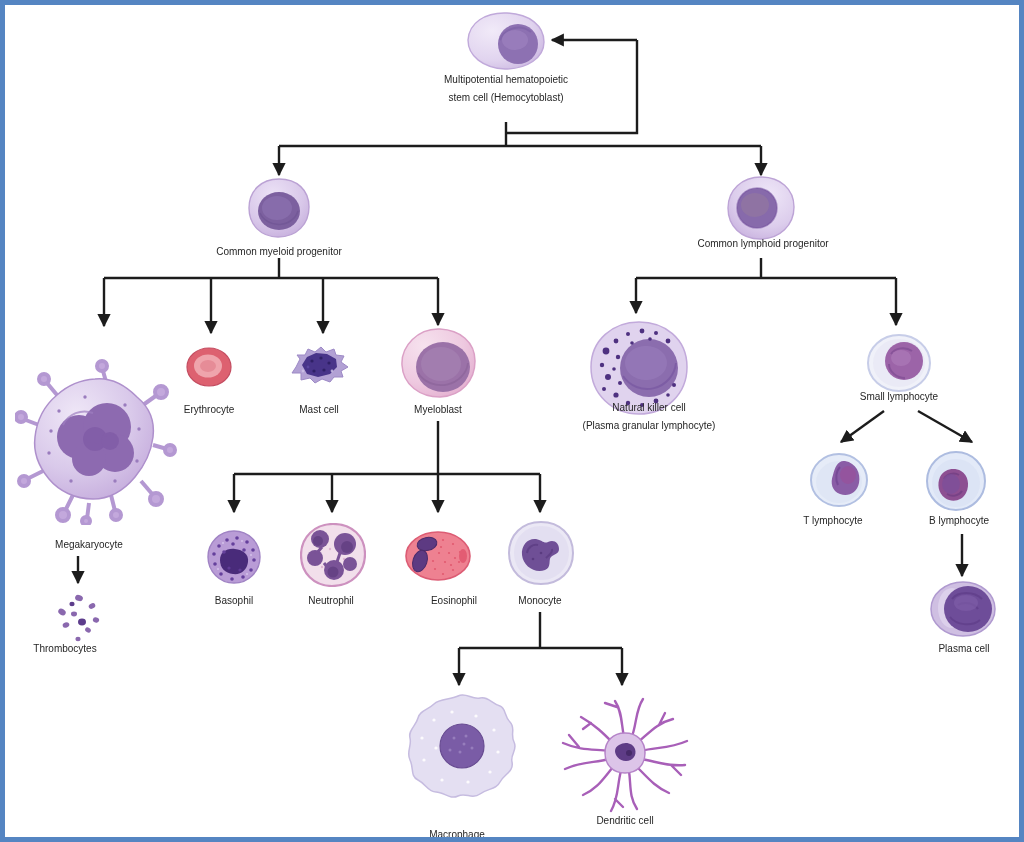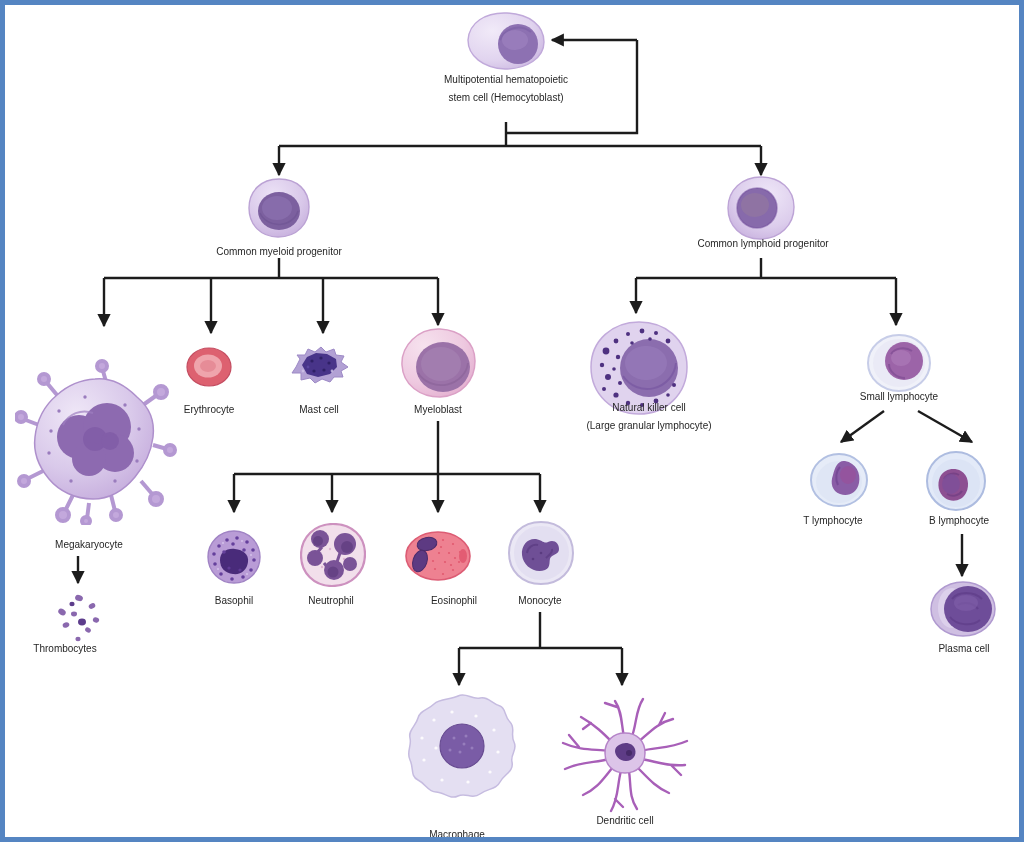--- a/index.html
+++ b/index.html
@@ -471,21 +471,21 @@
 
   <div class="lbl" style="left:204px;top:396px;">Erythrocyte</div>
   <div class="lbl" style="left:314px;top:396px;text-align:right;">Mast cell</div>
   <div class="lbl" style="left:433px;top:396px;">Myeloblast</div>
 
   <div class="lbl" style="left:84px;top:531px;">Megakaryocyte</div>
   <div class="lbl" style="left:60px;top:635px;">Thrombocytes</div>
 
   <div class="lbl" style="left:644px;top:394px;">
     <div>Natural killer cell</div>
-    <div>(Large granular lymphocyte)</div>
+    <div>(Plasma granular lymphocyte)</div>
   </div>
   <div class="lbl" style="left:894px;top:383px;">Small lymphocyte</div>
 
   <div class="lbl" style="left:229px;top:587px;">Basophil</div>
   <div class="lbl" style="left:326px;top:587px;">Neutrophil</div>
   <div class="lbl" style="left:433px;top:587px;margin-left:16px;">Eosinophil</div>
   <div class="lbl" style="left:535px;top:587px;">Monocyte</div>
 
   <div class="lbl" style="left:828px;top:507px;">T lymphocyte</div>
   <div class="lbl" style="left:954px;top:507px;">B lymphocyte</div>

